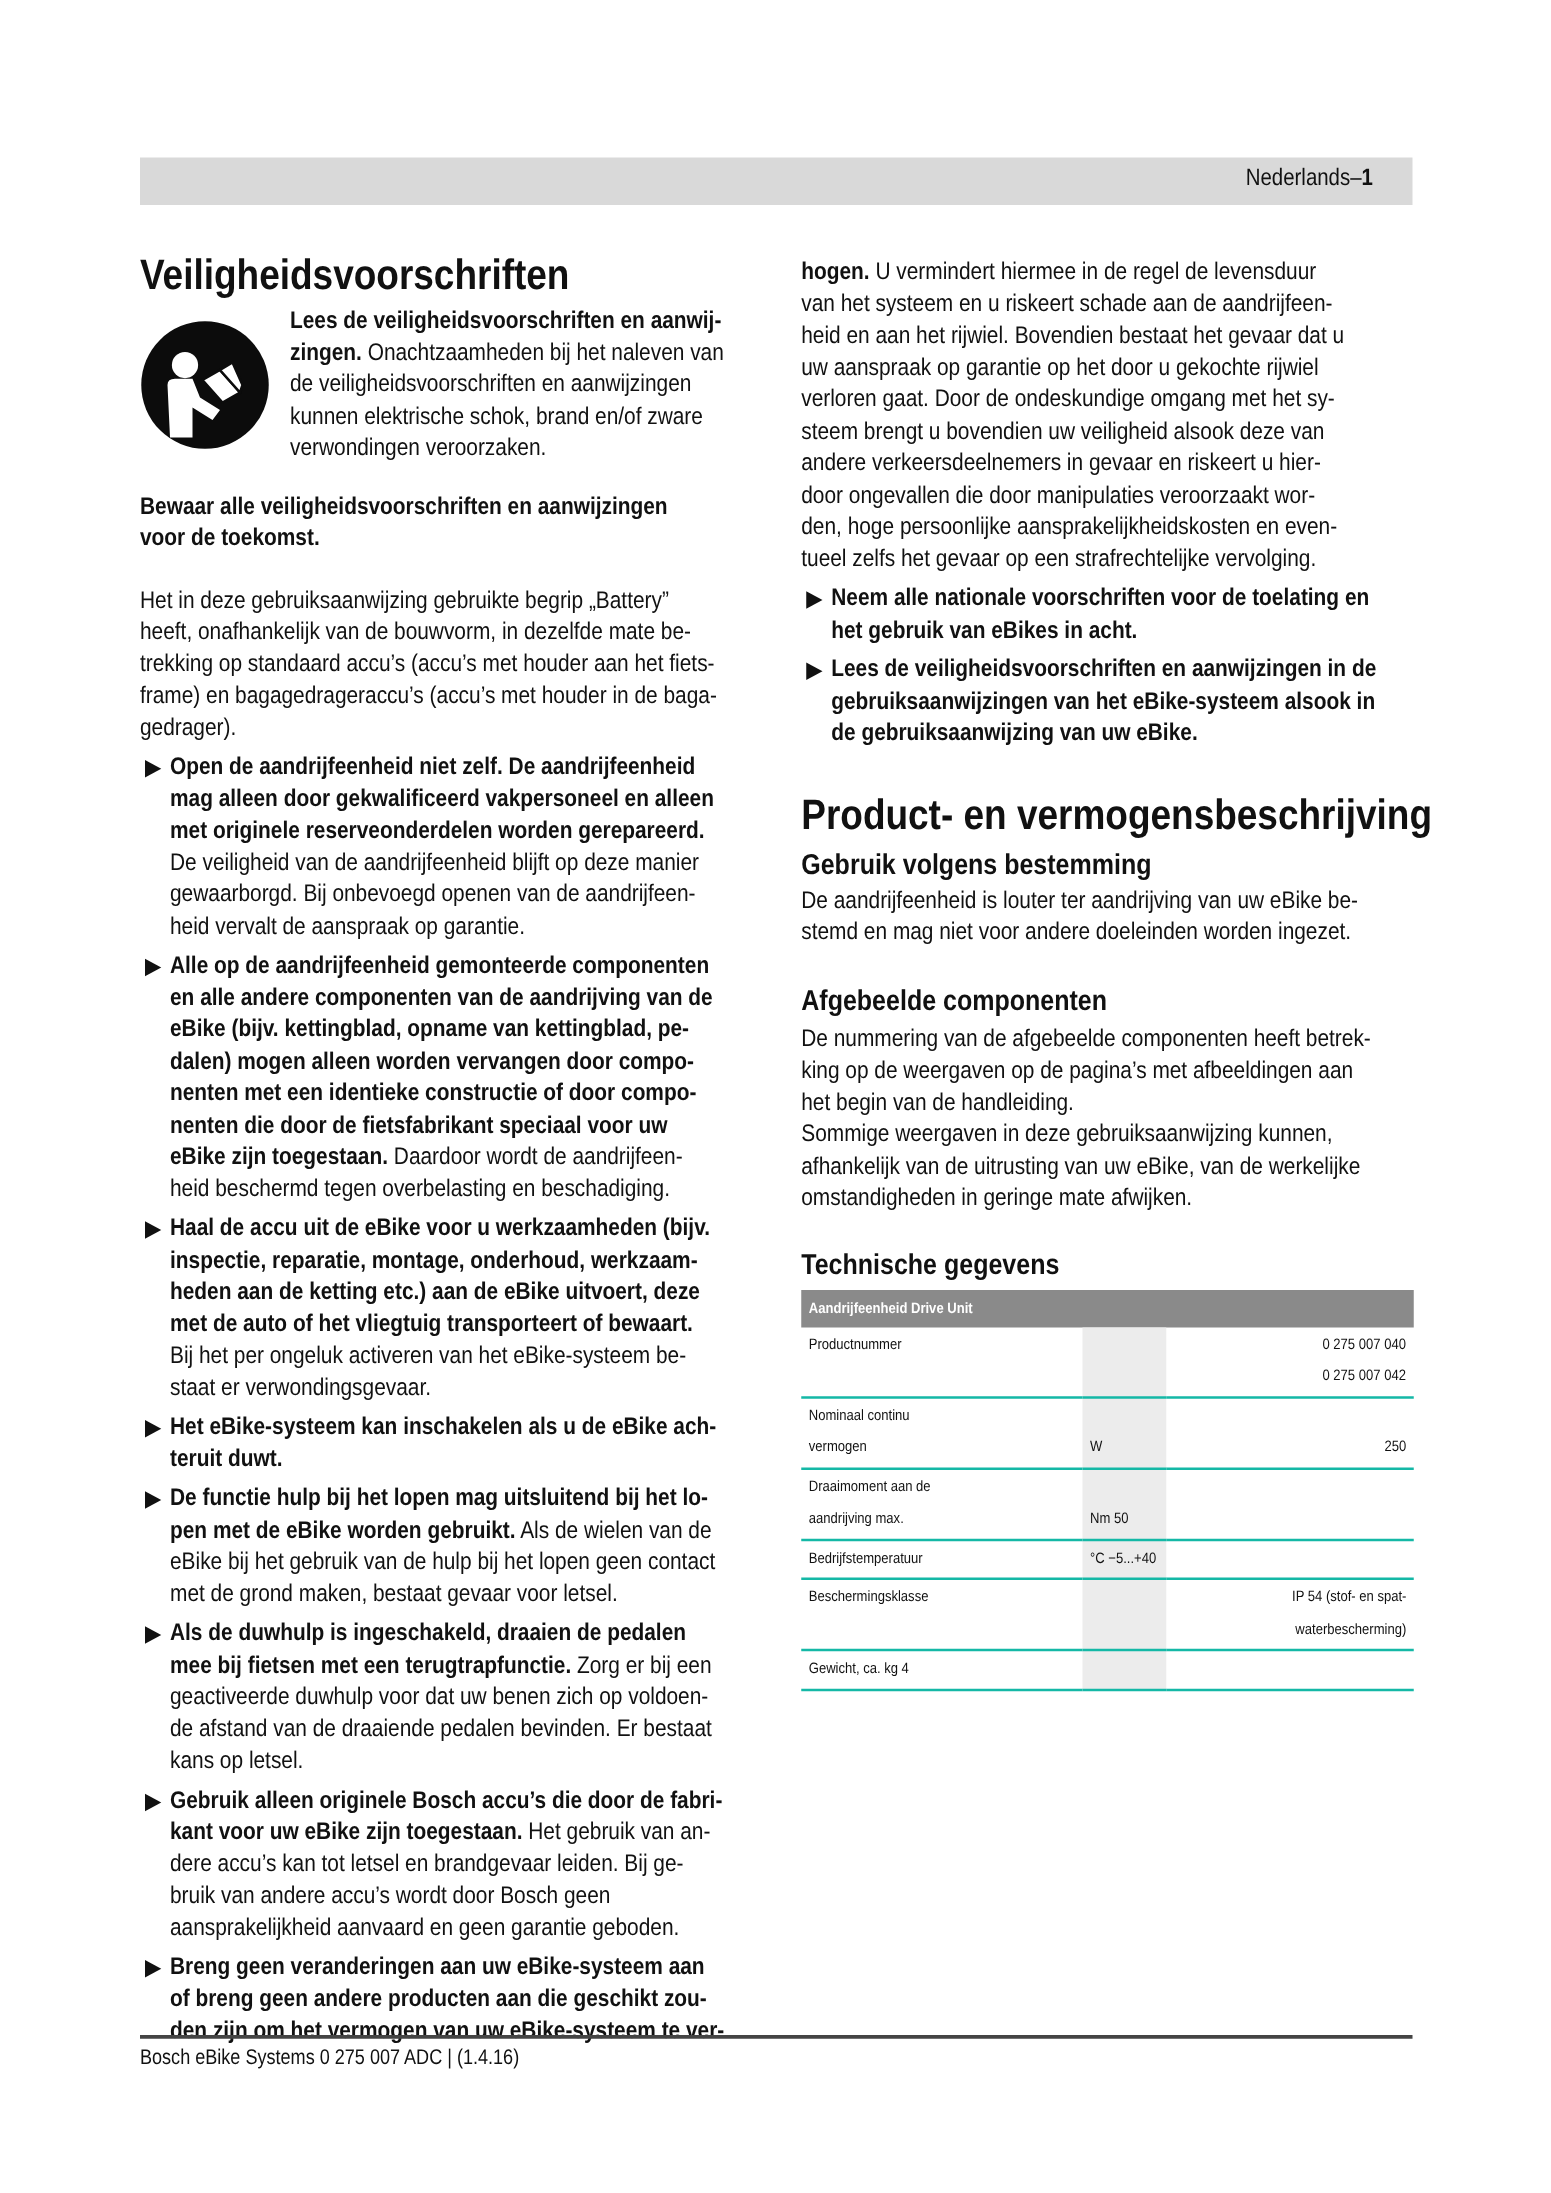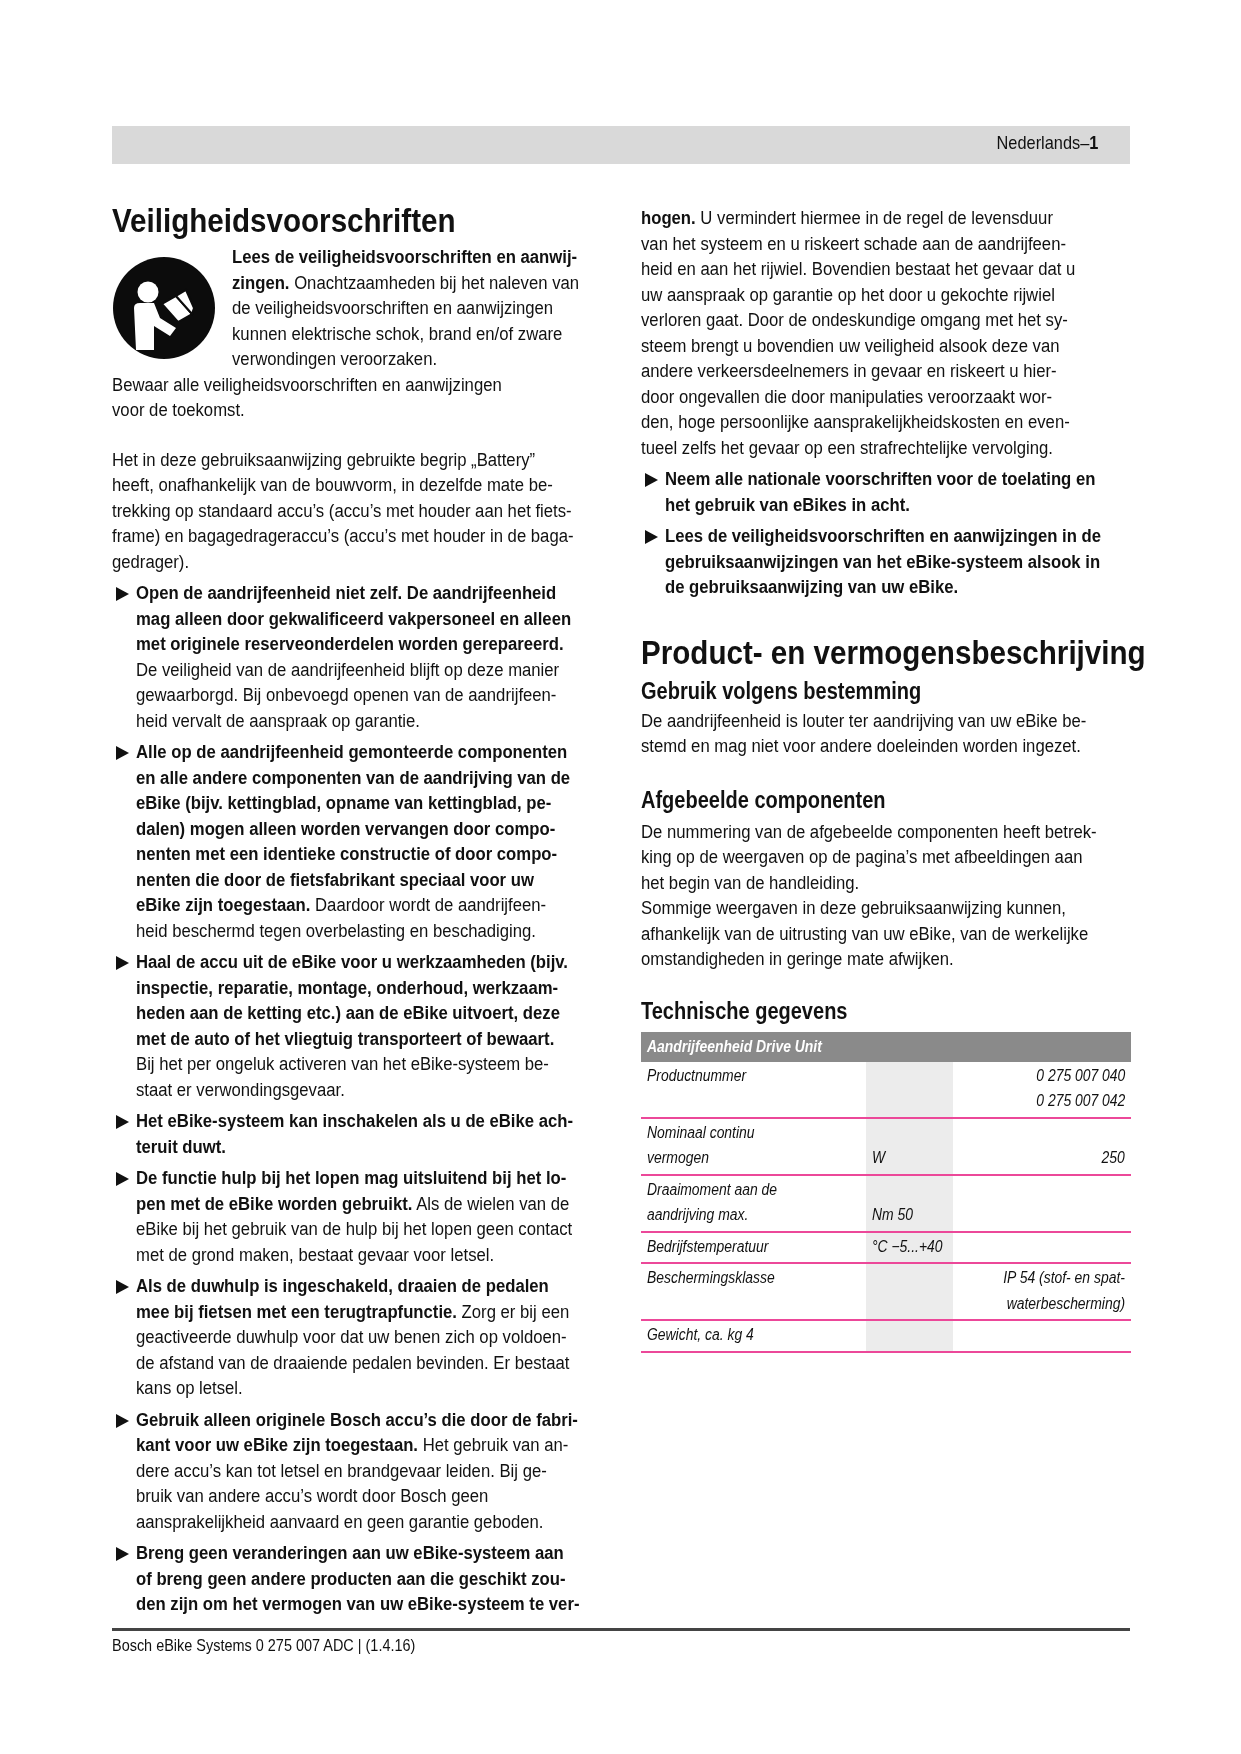--- a/index.html
+++ b/index.html
@@ -14,28 +14,28 @@
   .col-left { left: 112px; top: 200px; width: 505px; }
   .col-right { left: 641px; top: 205px; width: 490px; }
   .line { white-space: nowrap; transform: scaleX(0.87); transform-origin: left center; }
 
   h1.h1 { font-size: 34px; font-weight: bold; line-height: 40px; white-space: nowrap; transform: scaleX(0.87); transform-origin: left center; margin-bottom: 4px; }
   h2.h2 { font-size: 23px; font-weight: bold; line-height: 30px; white-space: nowrap; transform: scaleX(0.87); transform-origin: left center; }
 
   .intro { position: relative; padding-left: 120px; min-height: 120px; }
   .intro .icon-wrap { position: absolute; left: 0; top: 12px; width: 104px; height: 104px; }
   .para { margin-top: 4px; }
-  .bold { font-weight: normal; }
+  .bold { font-weight: bold; margin-top: 21px; }
 
   .bullet { position: relative; padding-left: 24px; margin-top: 6px; }
   .bullet .tri { position: absolute; left: 4px; top: 7px; width: 0; height: 0; border-left: 13px solid #111; border-top: 7px solid transparent; border-bottom: 7px solid transparent; }
 
-  table.spec { width: 490px; border-collapse: collapse; margin-top: 6px; font-size: 16px; line-height: 25.5px; font-style: italic; }
+  table.spec { width: 490px; border-collapse: collapse; margin-top: 6px; font-size: 12px; line-height: 25.5px; }
   table.spec th { background: #8a8a8a; color: #fff; text-align: left; font-weight: bold; padding: 1px 6px; height: 30px; }
-  table.spec td { vertical-align: top; padding: 1px 6px 3px 6px; border-bottom: 2px solid #ec4899; }
+  table.spec td { vertical-align: top; padding: 1px 6px 3px 6px; border-bottom: 2px solid #14b8a6; }
   table.spec td.unit { background: #ececec; width: 62px; padding-left: 6px; padding-right: 0; white-space: nowrap; }
   table.spec td.label { width: 225px; }
   table.spec td.val { text-align: right; }
   .sq { display: inline-block; transform: scaleX(0.87); transform-origin: left center; white-space: nowrap; }
   .sqr { display: inline-block; transform: scaleX(0.87); transform-origin: right center; white-space: nowrap; }
 
   .footer-rule { position: absolute; left: 112px; top: 1628px; width: 1018px; height: 3px; background: #444; }
   .footer-text { position: absolute; left: 112px; top: 1636px; font-size: 17px; transform: scaleX(0.85); transform-origin: left center; white-space: nowrap; }
 </style>
 </head>

